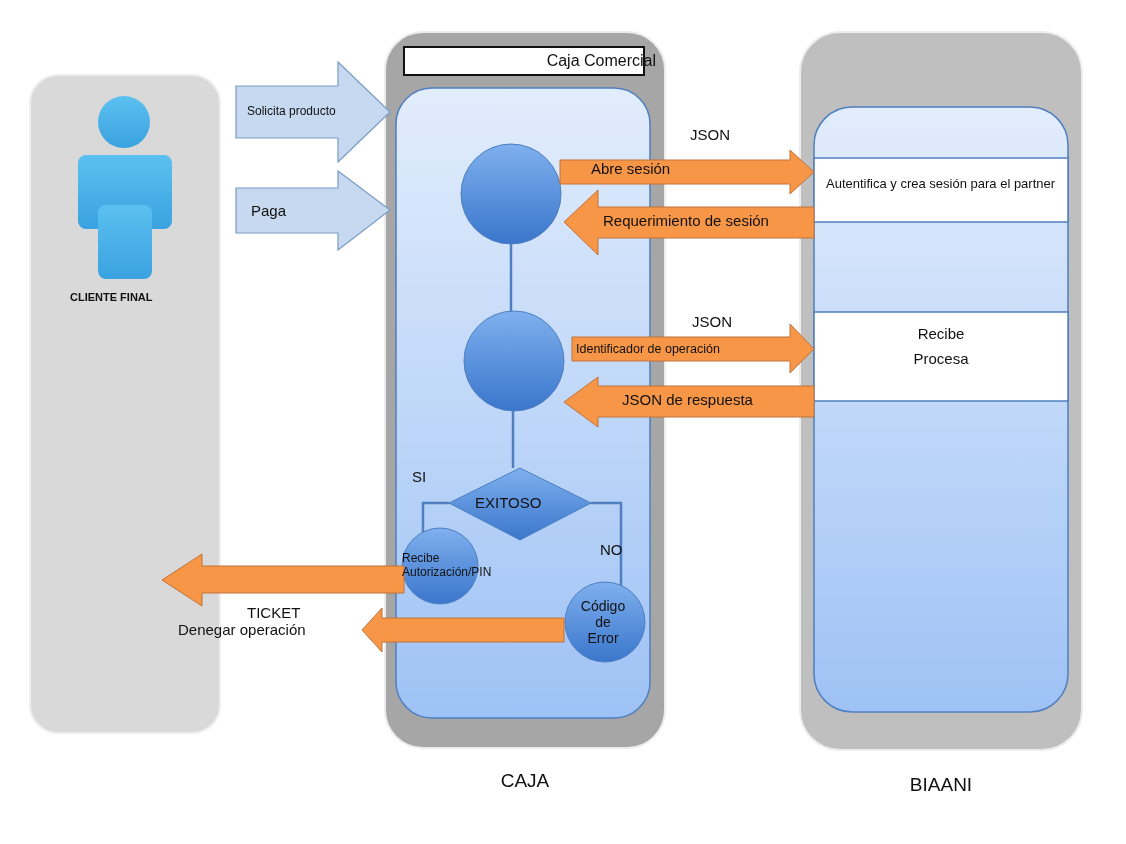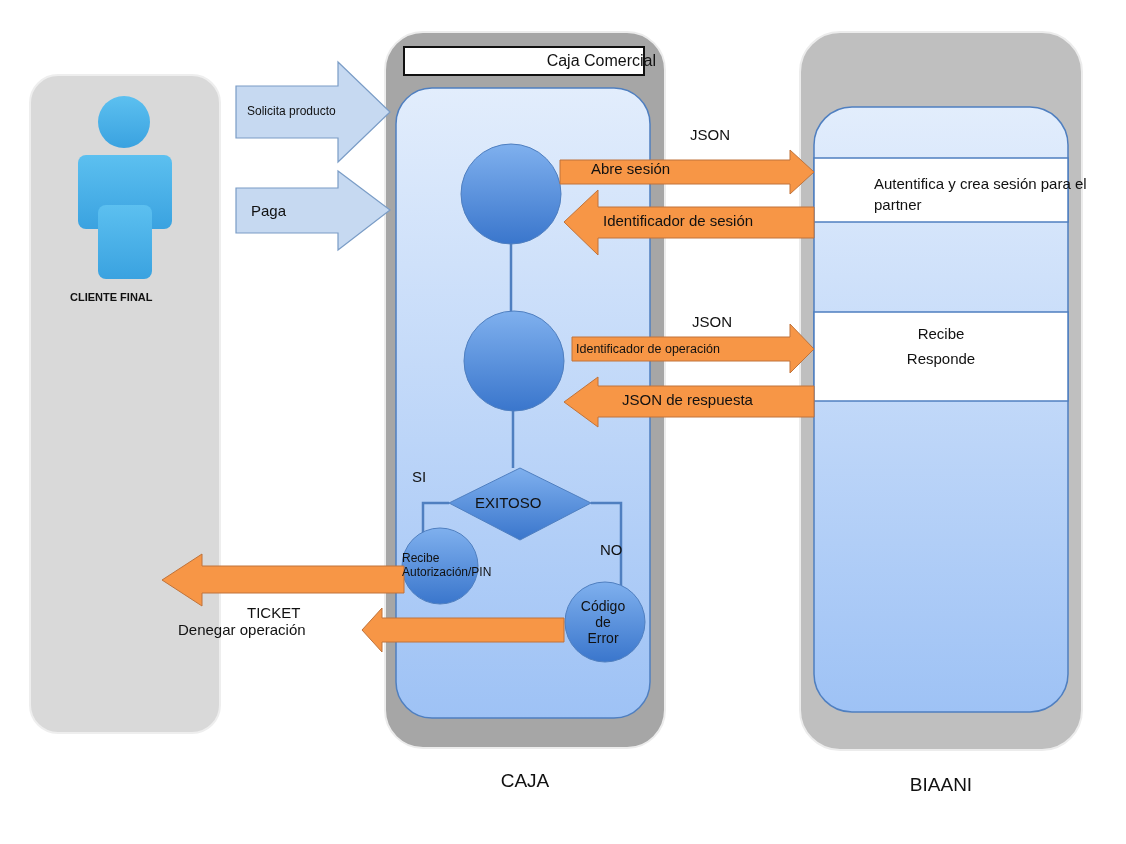--- a/index.html
+++ b/index.html
@@ -68,31 +68,31 @@
 
 <div class="lbl" style="left:70px;top:291px;font-size:11px;font-weight:bold;">CLIENTE FINAL</div>
 
 <div class="lbl" style="left:404px;top:52px;width:252px;text-align:right;font-size:16px;">Caja Comercial</div>
 
 <div class="lbl" style="left:247px;top:104px;font-size:12px;">Solicita producto</div>
 <div class="lbl" style="left:243px;top:202px;font-size:15px;margin-left:8px;">Paga</div>
 
 <div class="lbl" style="left:690px;top:126px;font-size:15px;">JSON</div>
 <div class="lbl" style="left:591px;top:160px;font-size:15px;">Abre sesión</div>
-<div class="lbl" style="left:603px;top:212px;font-size:15px;">Identificador de sesión</div>
+<div class="lbl" style="left:603px;top:212px;font-size:15px;">Requerimiento de sesión</div>
 
 <div class="lbl" style="left:692px;top:313px;font-size:15px;">JSON</div>
 <div class="lbl" style="left:576px;top:342px;font-size:12.5px;">Identificador de operación</div>
 <div class="lbl" style="left:622px;top:391px;font-size:15px;">JSON de respuesta</div>
 
-<div class="lbl" style="left:826px;top:173px;font-size:15px;line-height:21px;width:230px;white-space:normal;margin-left:48px;">Autentifica y crea sesión para el partner</div>
+<div class="lbl" style="left:826px;top:173px;font-size:13px;line-height:21px;width:230px;white-space:normal;">Autentifica y crea sesión para el partner</div>
 
 <div class="lbl" style="left:814px;top:321px;width:254px;text-align:center;font-size:15px;line-height:25px;">
   <div>Recibe</div>
-  <div>Responde</div>
+  <div>Procesa</div>
 </div>
 
 <div class="lbl" style="left:412px;top:468px;font-size:15px;">SI</div>
 <div class="lbl" style="left:475px;top:494px;font-size:15px;">EXITOSO</div>
 <div class="lbl" style="left:600px;top:541px;font-size:15px;">NO</div>
 
 <div class="lbl" style="left:402px;top:551px;font-size:12px;line-height:14px;">
   <div>Recibe</div>
   <div>Autorización/PIN</div>
 </div>

